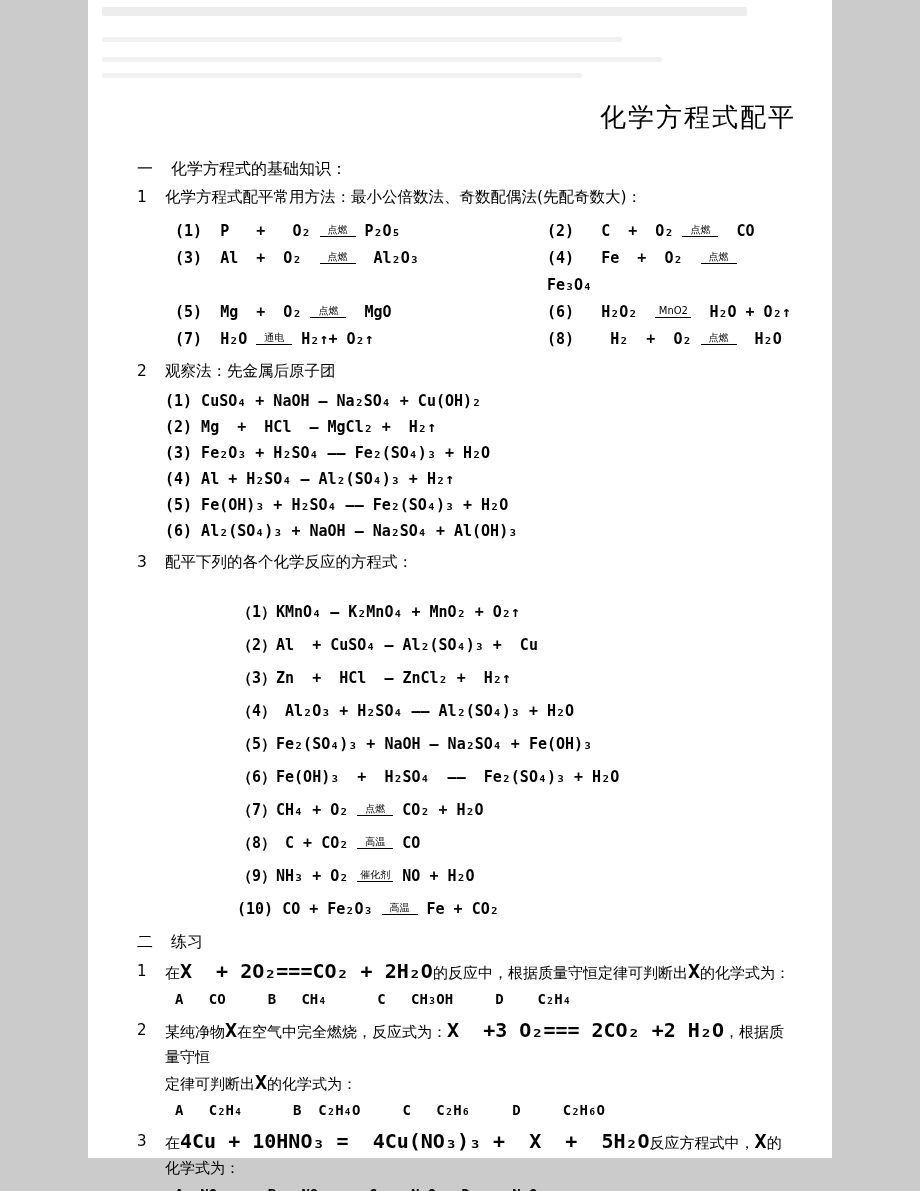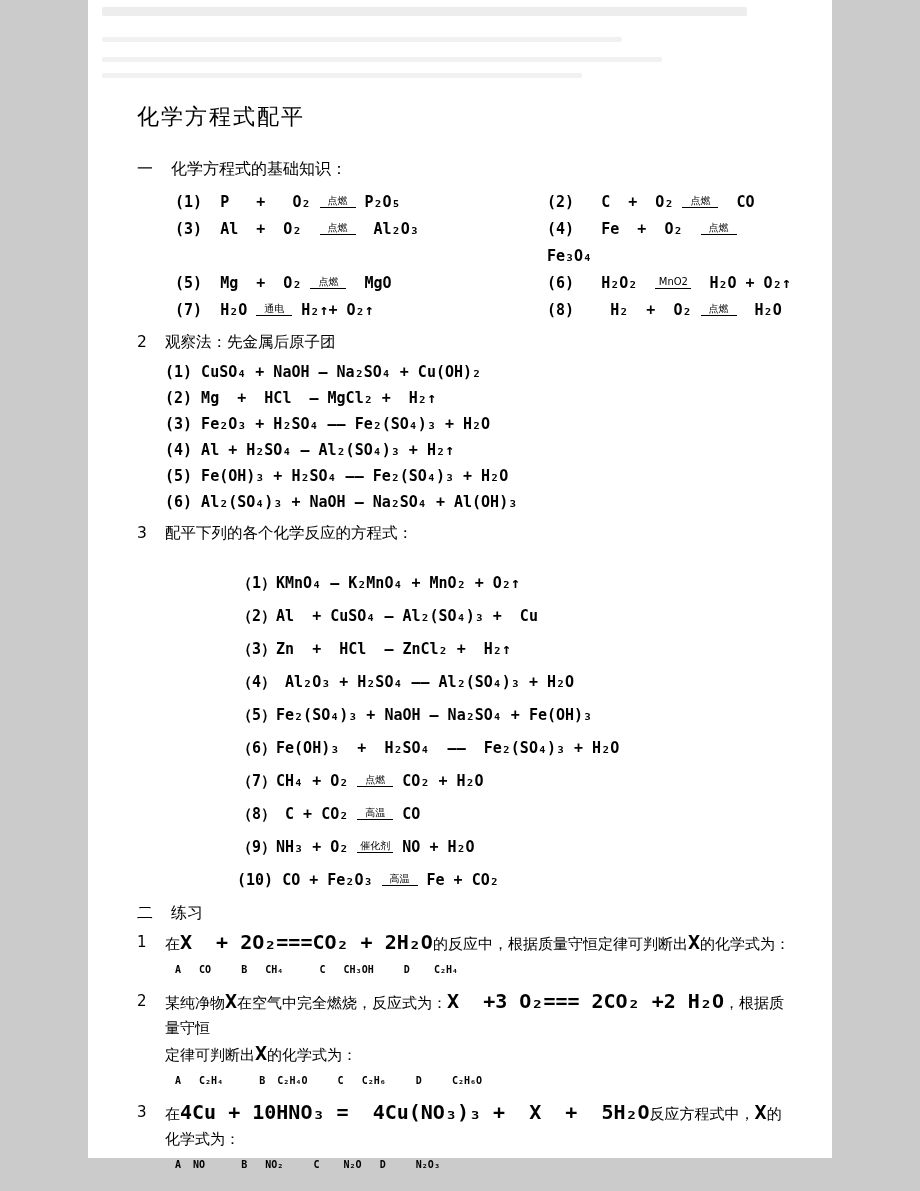--- a/index.html
+++ b/index.html
@@ -32,22 +32,22 @@
     z-index:0;
     user-select:none;
   }
 
   .content {
     position:relative; z-index:1;
     padding:102px 36px 0 49px;
   }
 
   .title {
-    text-align:left;
-    font-size:22px;
+    text-align:right;
+    font-size:26px;
     letter-spacing:2px;
     line-height:30px;
   }
 
   .sec-head { margin-top:26px; font-size:16px; line-height:21px; }
   .sec-head.practice { margin-top:5px; }
   .sec-num { display:inline-block; width:34px; }
 
   .item-head { margin-top:8px; font-size:15.5px; line-height:21px; }
   .item-num { display:inline-block; width:28px; }
@@ -82,41 +82,44 @@
     vertical-align:baseline;
   }
 
   .question { margin-top:7px; font-size:15px; }
   .q-wrap { display:flex; }
   .q-num { flex:none; width:28px; line-height:25px; }
   .q-lines { flex:1; }
   .q-line { line-height:25px; white-space:pre-wrap; }
   .formula { font-size:20px; }
   .q-options { margin-top:1px; padding-left:38px; }
-  .opt-line { font-size:10px; line-height:24px; }
+  .opt-line { font-size:14px; line-height:24px; }
 </style>
 </head>
 <body>
 
 <div class="page">
 
   <div class="ghost g1"></div>
   <div class="ghost g2"></div>
   <div class="ghost g3"></div>
   <div class="ghost g4"></div>
 
 
   <div class="content">
 
     <div class="title">化学方程式配平</div>
 
     <div class="sec-head">
       <span class="sec-num">一</span><span>化学方程式的基础知识：</span>
     </div>
 
+    <div class="item-head">
+      <span class="item-num">1</span><span>化学方程式配平常用方法：最小公倍数法、奇数配偶法(先配奇数大)：</span>
+    </div>
 
     <div class="pairs eq"><div class="eq-row"><div class="eq-cell left">(1)  P   +   O₂ <span class="cond">点燃</span> P₂O₅</div><div class="eq-cell right">(2)   C  +  O₂ <span class="cond">点燃</span>  CO</div></div><div class="eq-row"><div class="eq-cell left">(3)  Al  +  O₂  <span class="cond">点燃</span>  Al₂O₃</div><div class="eq-cell right">(4)   Fe  +  O₂  <span class="cond">点燃</span>  Fe₃O₄</div></div><div class="eq-row"><div class="eq-cell left">(5)  Mg  +  O₂ <span class="cond">点燃</span>  MgO</div><div class="eq-cell right">(6)   H₂O₂  <span class="cond">MnO2</span>  H₂O + O₂↑</div></div><div class="eq-row"><div class="eq-cell left">(7)  H₂O <span class="cond">通电</span> H₂↑+ O₂↑</div><div class="eq-cell right">(8)    H₂  +  O₂ <span class="cond">点燃</span>  H₂O</div></div></div>
 
     <div class="item-head">
       <span class="item-num">2</span><span>观察法：先金属后原子团</span>
     </div>
 
     <div class="obs-list eq"><div class="eq-line">(1) CuSO₄ + NaOH — Na₂SO₄ + Cu(OH)₂</div><div class="eq-line">(2) Mg  +  HCl  — MgCl₂ +  H₂↑</div><div class="eq-line">(3) Fe₂O₃ + H₂SO₄ —— Fe₂(SO₄)₃ + H₂O</div><div class="eq-line">(4) Al + H₂SO₄ — Al₂(SO₄)₃ + H₂↑</div><div class="eq-line">(5) Fe(OH)₃ + H₂SO₄ —— Fe₂(SO₄)₃ + H₂O</div><div class="eq-line">(6) Al₂(SO₄)₃ + NaOH — Na₂SO₄ + Al(OH)₃</div></div>
 
     <div class="item-head">

